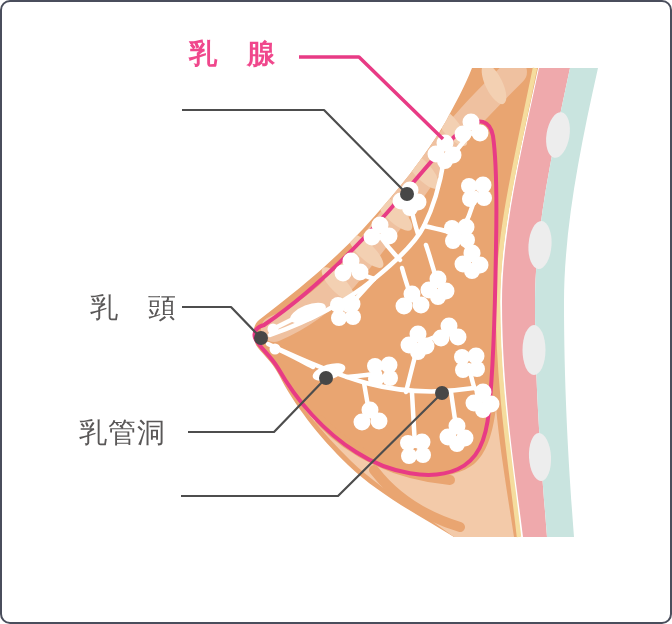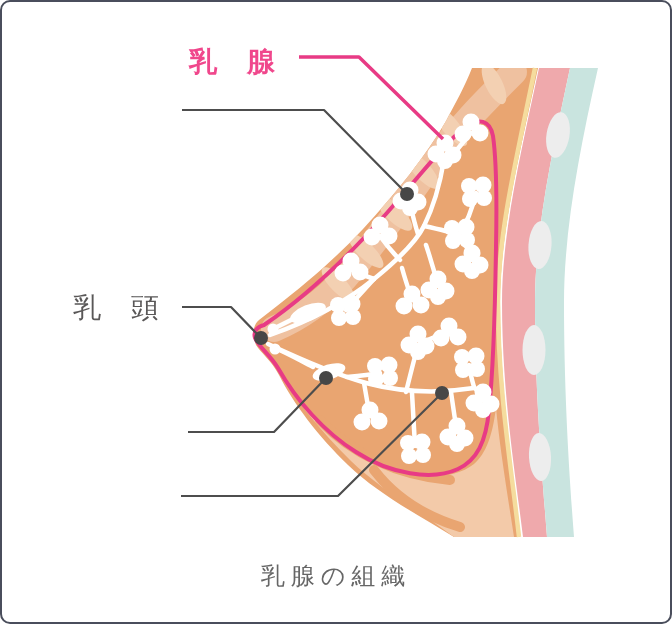--- a/index.html
+++ b/index.html
@@ -242,17 +242,17 @@
       <path class="s-lead" d="M180,305 L229,305 L259,336"></path>
       <path class="s-lead" d="M186,430 L272,430 L324,376"></path>
       <path class="s-lead" d="M179,494 L336,494 L440,391"></path>
       <circle class="f-dot" cx="405" cy="192" r="7"></circle>
       <circle class="f-dot" cx="259" cy="336" r="7"></circle>
       <circle class="f-dot" cx="324" cy="376" r="7"></circle>
       <circle class="f-dot" cx="440" cy="391" r="7"></circle>
     </g>
   </svg>
 
-  <div class="lbl lbl-pink" style="left:187px; top:46px;">乳　腺</div>
-  <div class="lbl" style="left:71px; top:292px;font-family:Liberation Serif, serif;">乳　頭</div>
-
-  <div class="fig-title">乳腺の組織</div>
+  <div class="lbl lbl-pink" style="left:187px; top:38px;">乳　腺</div>
+  <div class="lbl" style="left:88px; top:292px;font-family:Liberation Serif, serif;">乳　頭</div>
+  <div class="lbl" style="left:77px; top:417px;">乳管洞</div>
+
 </div>
 
 </body></html>

